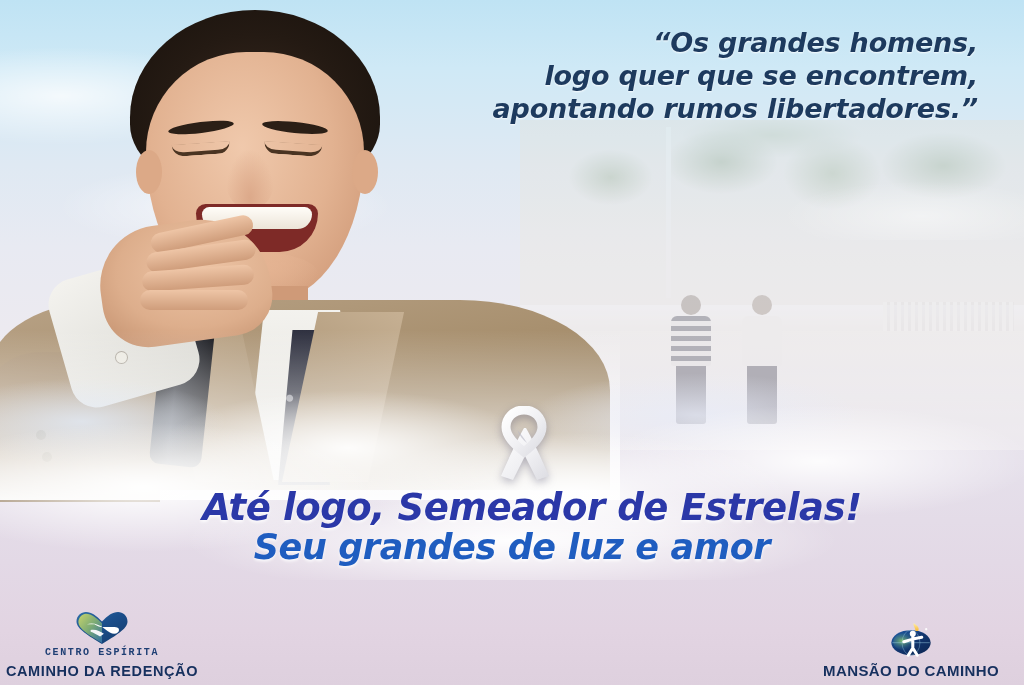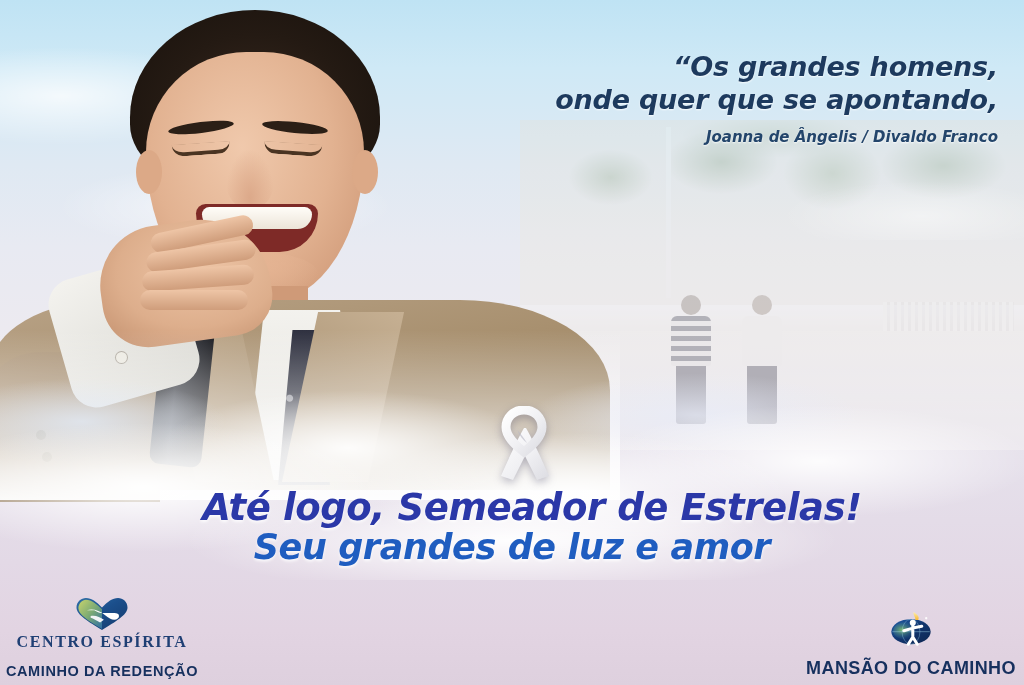--- a/index.html
+++ b/index.html
@@ -230,23 +230,22 @@
   .p-sleevebtn.b2{top:452px;left:42px;}
 
   
   .portrait-fade{
     position:absolute;left:0;top:330px;width:620px;height:170px;
     background:linear-gradient(180deg,rgba(255,255,255,0) 0%,rgba(255,255,255,.55) 55%,rgba(255,255,255,.95) 100%);
   }
 
   
   .quote{
-    position:absolute;right:26px;top:26px;width:620px;
+    position:absolute;right:46px;top:26px;width:620px;
     text-align:right;
-    margin-top:24px;
   }
   .quote-line{
     font-family:"DejaVu Sans", sans-serif;
     font-style:italic;
     font-weight:bold;
     font-size:27px;
     line-height:33px;
     color:#1d3a5e;
     letter-spacing:-.2px;
     white-space:nowrap;
@@ -280,28 +279,28 @@
   .hl1{font-size:37px;line-height:40px;color:#2b38a8;padding-left:40px;}
   .hl2{font-size:35px;line-height:38px;color:#1f5dc0;}
   .hl3{font-size:35px;line-height:38px;color:#1a74c6;}
 
   
   .logo{position:absolute;bottom:6px;text-align:center;}
   .logo-left{left:4px;width:196px;}
   .logo-right{right:8px;width:210px;}
   .logo-mark{height:34px;margin-bottom:2px;}
   .logo-l1{
-    font-size:16px;font-weight:bold;letter-spacing:1.6px;color:#1f3f74;
-    font-family:Liberation Serif, serif;
+    font-size:10px;font-weight:bold;letter-spacing:1.6px;color:#1f3f74;
+    font-family:Liberation Mono, monospace;
   }
   .logo-l2{
     font-size:14.5px;font-weight:bold;letter-spacing:.6px;color:#16305e;
-    font-family:"Liberation Sans", sans-serif;margin-top:12px;
-  }
-  .logo-right .logo-l2{font-size:18px;letter-spacing:.4px;}
+    font-family:"Liberation Sans", sans-serif;margin-top:5px;
+  }
+  .logo-right .logo-l2{font-size:15px;letter-spacing:.4px;}
 </style>
 </head>
 <body>
 
 <div class="poster">
 
   <div class="bg-photo">
     <div class="bg-sky"></div>
     <div class="bg-foliage"></div>
     <div class="bg-pole"></div>
@@ -354,22 +353,22 @@
     <div class="p-finger f2"></div>
     <div class="p-finger f3"></div>
     <div class="p-finger f4"></div>
     <div class="portrait-fade"></div>
   </div>
 
   <div class="clouds"></div>
 
   <div class="quote">
     <div class="quote-line">“Os grandes homens,</div>
-    <div class="quote-line">onde quer que se apontando,</div>
-    <div class="quote-attrib">Joanna de Ângelis / Divaldo Franco</div>
+    <div class="quote-line">logo quer que se encontrem,</div>
+    <div class="quote-line">apontando rumos libertadores.”</div>
   </div>
 
   <div class="ribbon">
     <svg viewBox="0 0 74 76" width="74" height="76" aria-hidden="true">
       <defs>
         <linearGradient id="rg" x1="0" y1="0" x2="1" y2="1">
           <stop offset="0" stop-color="#ffffff"></stop>
           <stop offset="0.55" stop-color="#f0f0f3"></stop>
           <stop offset="1" stop-color="#dcdce2"></stop>
         </linearGradient>

